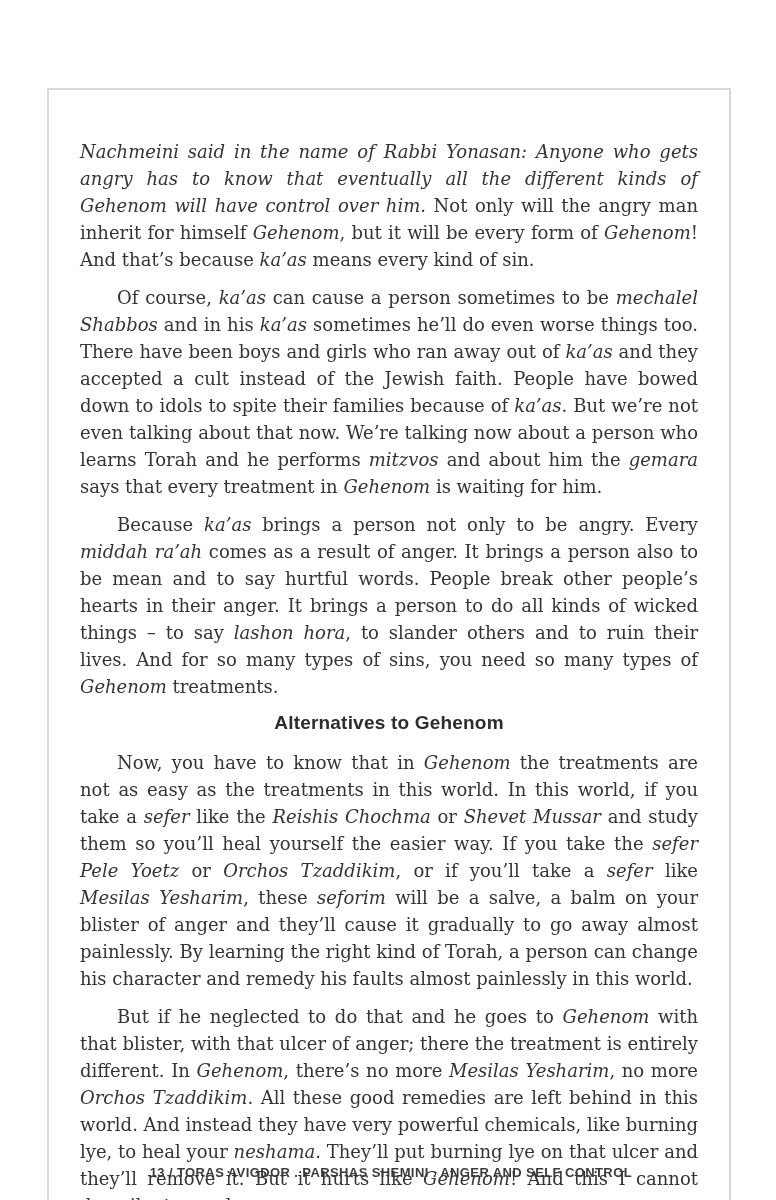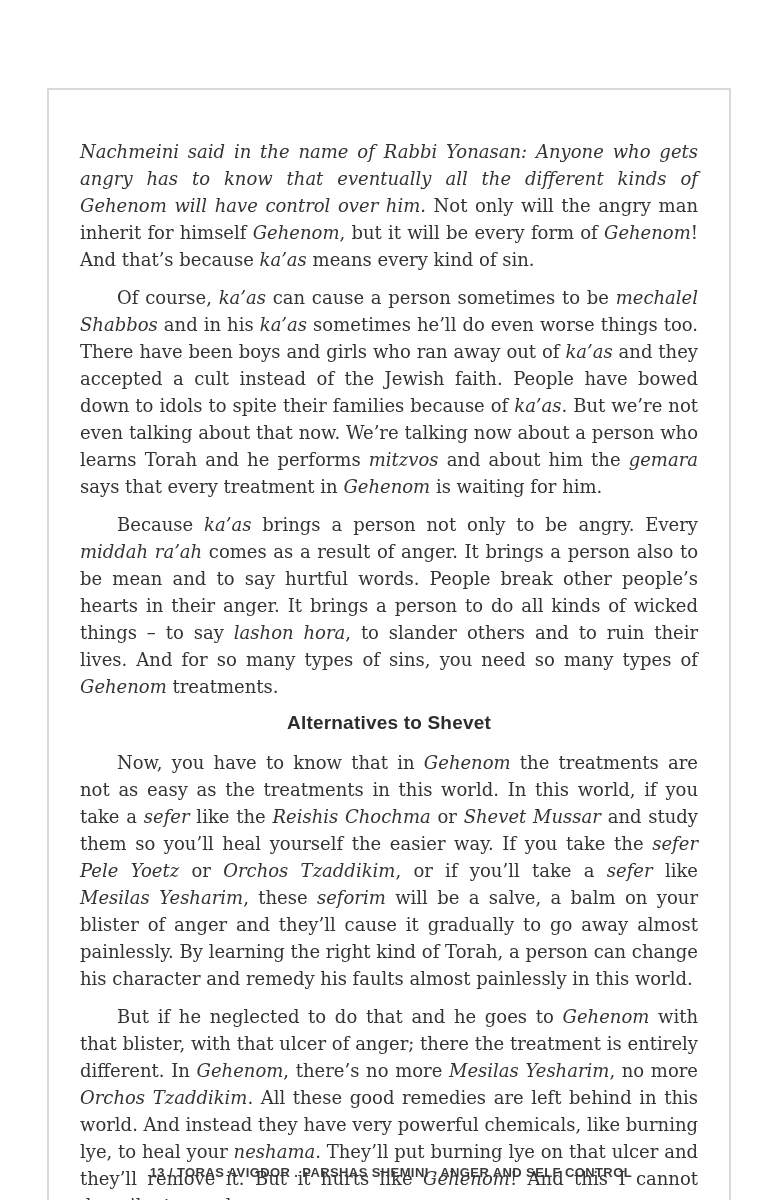--- a/index.html
+++ b/index.html
@@ -68,19 +68,19 @@
 </head>
 <body>
 
 <div class="screen">
   <div class="page-frame">
     <div class="page-content">
 
     <p class="body-para"><span class="it">Nachmeini said in the name of Rabbi Yonasan: Anyone who gets angry has to know that eventually all the different kinds of Gehenom will have control over him.</span><span class=""> Not only will the angry man inherit for himself </span><span class="it">Gehenom</span><span class="">, but it will be every form of </span><span class="it">Gehenom</span><span class="">! And that’s because </span><span class="it">ka’as</span><span class=""> means every kind of sin.</span></p>
         <p class="body-para indent"><span class="">Of course, </span><span class="it">ka’as</span><span class=""> can cause a person sometimes to be </span><span class="it">mechalel Shabbos</span><span class=""> and in his </span><span class="it">ka’as</span><span class=""> sometimes he’ll do even worse things too. There have been boys and girls who ran away out of </span><span class="it">ka’as</span><span class=""> and they accepted a cult instead of the Jewish faith. People have bowed down to idols to spite their families because of </span><span class="it">ka’as</span><span class="">. But we’re not even talking about that now. We’re talking now about a person who learns Torah and he performs </span><span class="it">mitzvos</span><span class=""> and about him the </span><span class="it">gemara</span><span class=""> says that every treatment in </span><span class="it">Gehenom</span><span class=""> is waiting for him.</span></p>
         <p class="body-para indent"><span class="">Because </span><span class="it">ka’as</span><span class=""> brings a person not only to be angry. Every </span><span class="it">middah ra’ah</span><span class=""> comes as a result of anger. It brings a person also to be mean and to say hurtful words. People break other people’s hearts in their anger. It brings a person to do all kinds of wicked things – to say </span><span class="it">lashon hora</span><span class="">, to slander others and to ruin their lives. And for so many types of sins, you need so many types of </span><span class="it">Gehenom</span><span class=""> treatments.</span></p>
-        <h2 class="section-heading">Alternatives to Shevet</h2>
+        <h2 class="section-heading">Alternatives to Gehenom</h2>
         <p class="body-para indent"><span class="">Now, you have to know that in </span><span class="it">Gehenom</span><span class=""> the treatments are not as easy as the treatments in this world. In this world, if you take a </span><span class="it">sefer</span><span class=""> like the </span><span class="it">Reishis Chochma</span><span class=""> or </span><span class="it">Shevet Mussar</span><span class=""> and study them so you’ll heal yourself the easier way. If you take the </span><span class="it">sefer Pele Yoetz</span><span class=""> or </span><span class="it">Orchos Tzaddikim</span><span class="">, or if you’ll take a </span><span class="it">sefer</span><span class=""> like </span><span class="it">Mesilas Yesharim</span><span class="">, these </span><span class="it">seforim</span><span class=""> will be a salve, a balm on your blister of anger and they’ll cause it gradually to go away almost painlessly. By learning the right kind of Torah, a person can change his character and remedy his faults almost painlessly in this world.</span></p>
         <p class="body-para indent"><span class="">But if he neglected to do that and he goes to </span><span class="it">Gehenom</span><span class=""> with that blister, with that ulcer of anger; there the treatment is entirely different. In </span><span class="it">Gehenom</span><span class="">, there’s no more </span><span class="it">Mesilas Yesharim</span><span class="">, no more </span><span class="it">Orchos Tzaddikim</span><span class="">. All these good remedies are left behind in this world. And instead they have very powerful chemicals, like burning lye, to heal your </span><span class="it">neshama</span><span class="">. They’ll put burning lye on that ulcer and they’ll remove it. But it hurts like </span><span class="it">Gehenom</span><span class="">! And this I cannot describe to you because</span></p>
       </div>
   </div>
   <div class="page-footer">13 / TORAS AVIGDOR . PARSHAS SHEMINI . ANGER AND SELF CONTROL</div>
 </div>
 
 </body></html>

